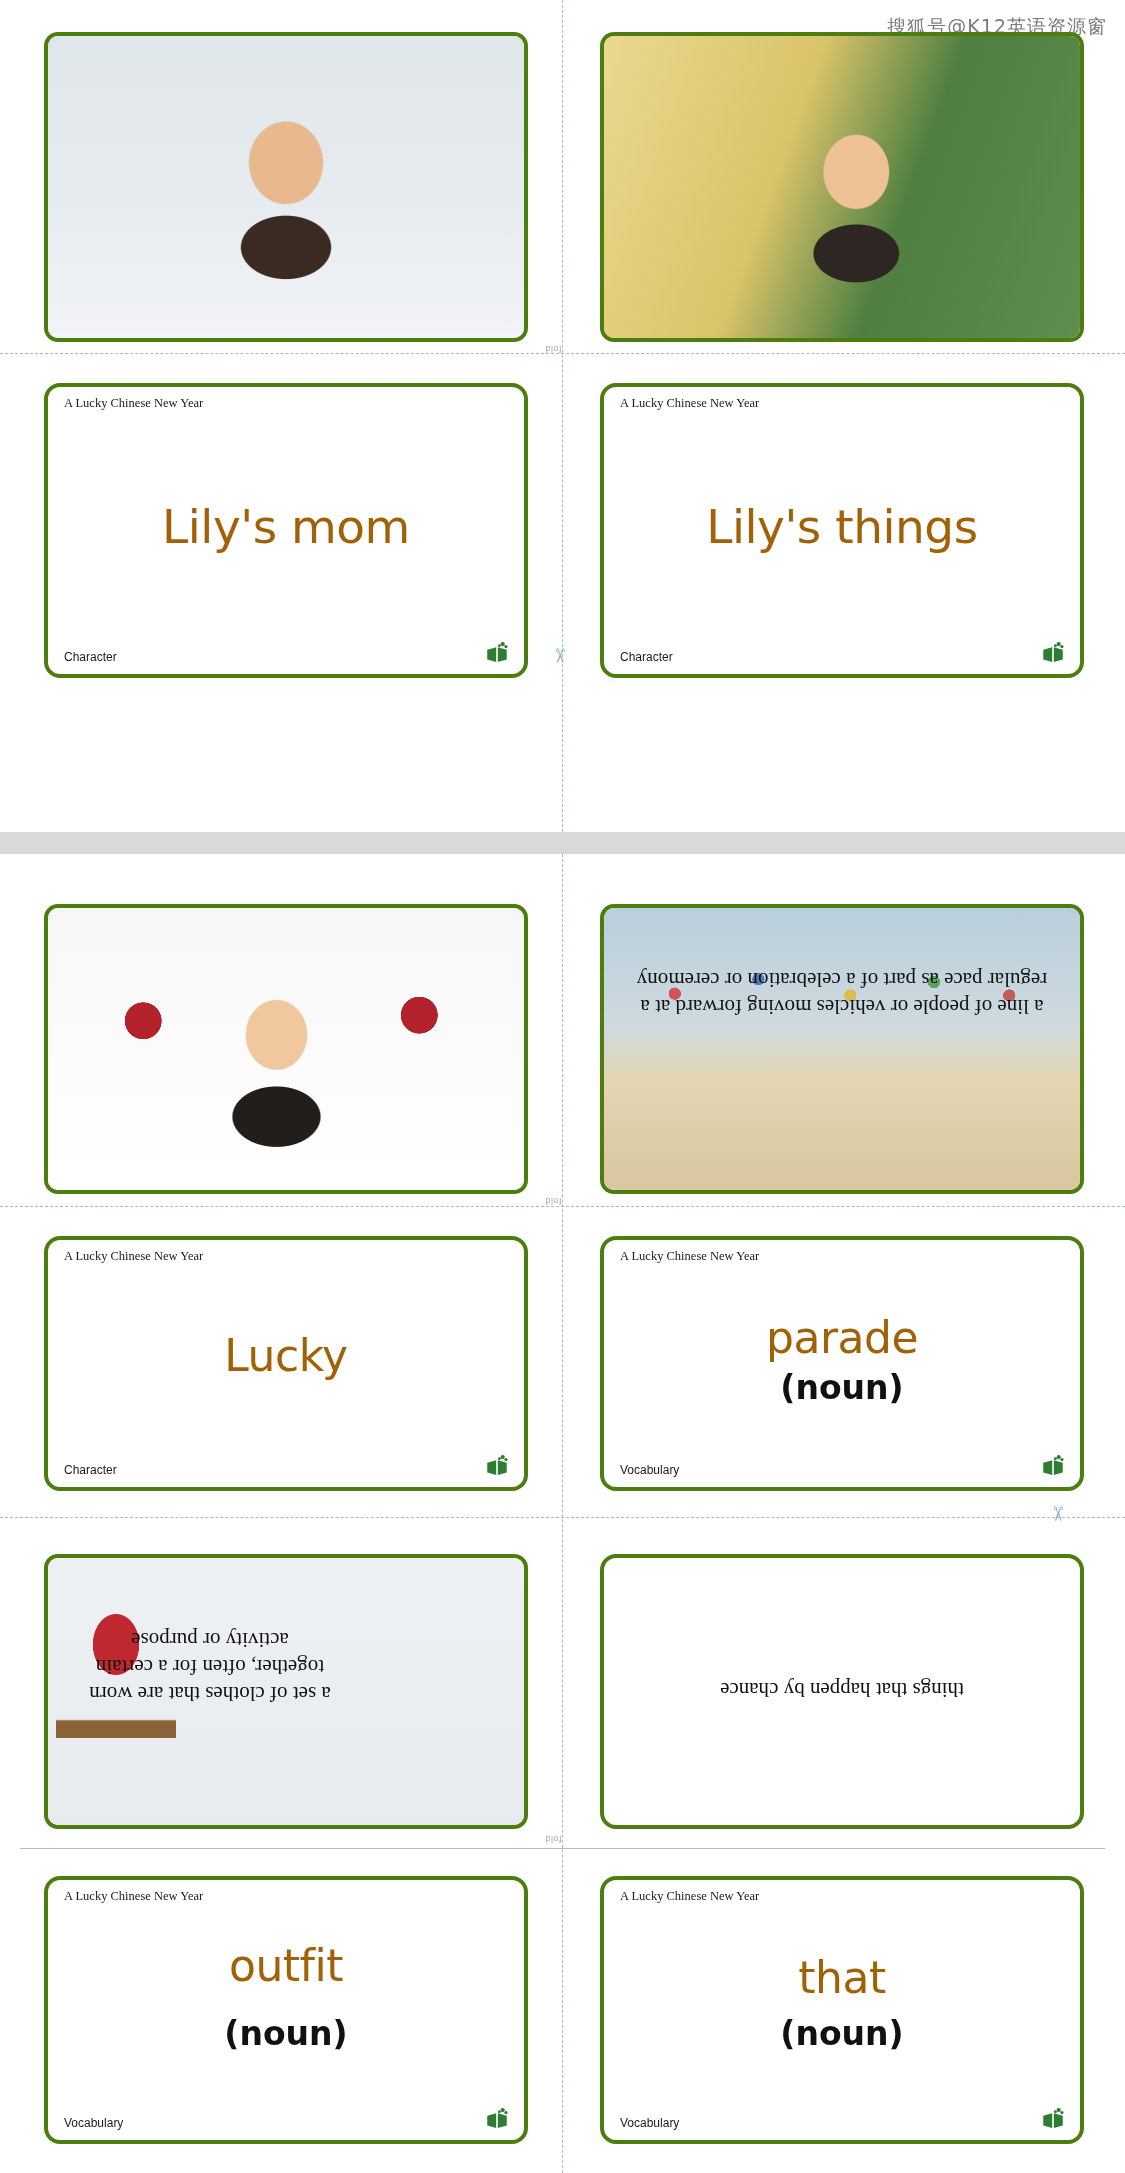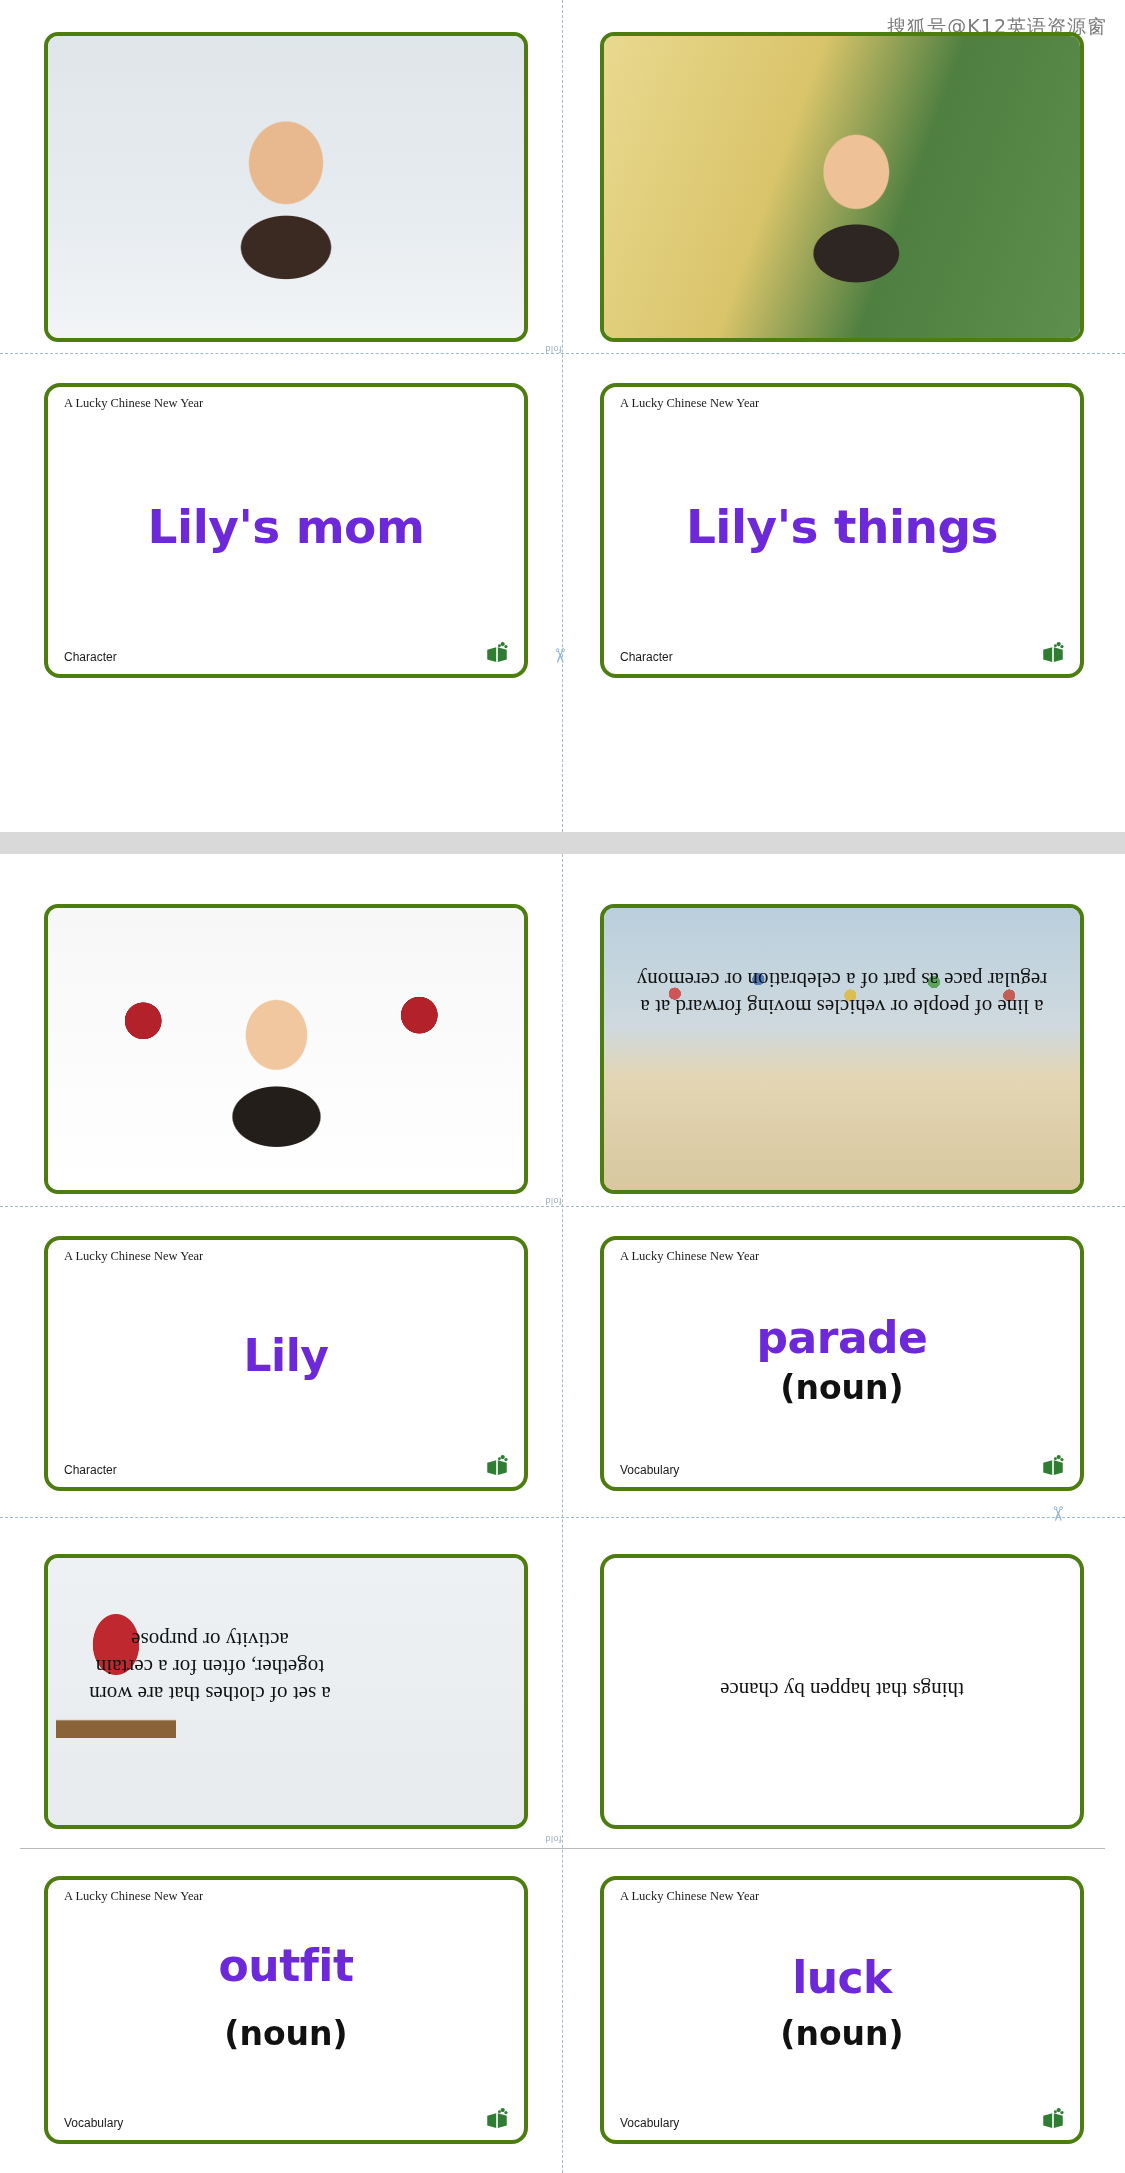--- a/index.html
+++ b/index.html
@@ -97,22 +97,22 @@
     font-size: 12px;
     color: #1a1a1a;
     font-family: "Liberation Sans", sans-serif;
   }
   .word {
     position: absolute;
     left: 0;
     right: 0;
     text-align: center;
     font-family: "DejaVu Sans", sans-serif;
-    font-weight: bold;
-    color: #6d28d9;
+    font-weight: normal;
+    color: #a16207;
     letter-spacing: -0.5px;
   }
   .word.big { font-size: 47px; }
   .word.med { font-size: 44px; }
   .pos {
     position: absolute;
     left: 0;
     right: 0;
     text-align: center;
     font-family: "DejaVu Sans", sans-serif;
@@ -271,21 +271,21 @@
   <div class="card card-img" style="left:600px; top:50px; width:484px; height:290px;">
     <div class="ill parade"></div>
     <div class="defn on-img" style="top:58px; padding:0 26px;">a line of people or vehicles moving forward at a regular pace as part of a celebration or ceremony</div>
   </div>
 
   <div class="fold-label" style="left:545px; top:342px;">fold</div>
   <div class="cut-h" style="top:352px;"></div>
 
   <div class="card" style="left:44px; top:382px; width:484px; height:255px;">
     <div class="meta-top">A Lucky Chinese New Year</div>
-    <div class="word med" style="top:90px;">Lily</div>
+    <div class="word med" style="top:90px;">Lucky</div>
     <div class="meta-bottom">Character</div>
     <svg class="logo" viewBox="0 0 32 32">
       <path d="M4 12 L15 9 L15 27 L4 24 Z" fill="#2f7d32"></path>
       <path d="M28 12 L17 9 L17 27 L28 24 Z" fill="#2f7d32"></path>
       <circle cx="23" cy="5" r="2.6" fill="#2f7d32"></circle>
       <circle cx="27" cy="8" r="2" fill="#2f7d32"></circle>
       <circle cx="19" cy="7" r="1.8" fill="#2f7d32"></circle>
     </svg>
   </div>
 
@@ -327,21 +327,21 @@
       <path d="M4 12 L15 9 L15 27 L4 24 Z" fill="#2f7d32"></path>
       <path d="M28 12 L17 9 L17 27 L28 24 Z" fill="#2f7d32"></path>
       <circle cx="23" cy="5" r="2.6" fill="#2f7d32"></circle>
       <circle cx="27" cy="8" r="2" fill="#2f7d32"></circle>
       <circle cx="19" cy="7" r="1.8" fill="#2f7d32"></circle>
     </svg>
   </div>
 
   <div class="card" style="left:600px; top:1022px; width:484px; height:268px;">
     <div class="meta-top">A Lucky Chinese New Year</div>
-    <div class="word med" style="top:72px;">luck</div>
+    <div class="word med" style="top:72px;">that</div>
     <div class="pos" style="top:134px;">(noun)</div>
     <div class="meta-bottom">Vocabulary</div>
     <svg class="logo" viewBox="0 0 32 32">
       <path d="M4 12 L15 9 L15 27 L4 24 Z" fill="#2f7d32"></path>
       <path d="M28 12 L17 9 L17 27 L28 24 Z" fill="#2f7d32"></path>
       <circle cx="23" cy="5" r="2.6" fill="#2f7d32"></circle>
       <circle cx="27" cy="8" r="2" fill="#2f7d32"></circle>
       <circle cx="19" cy="7" r="1.8" fill="#2f7d32"></circle>
     </svg>
   </div>

